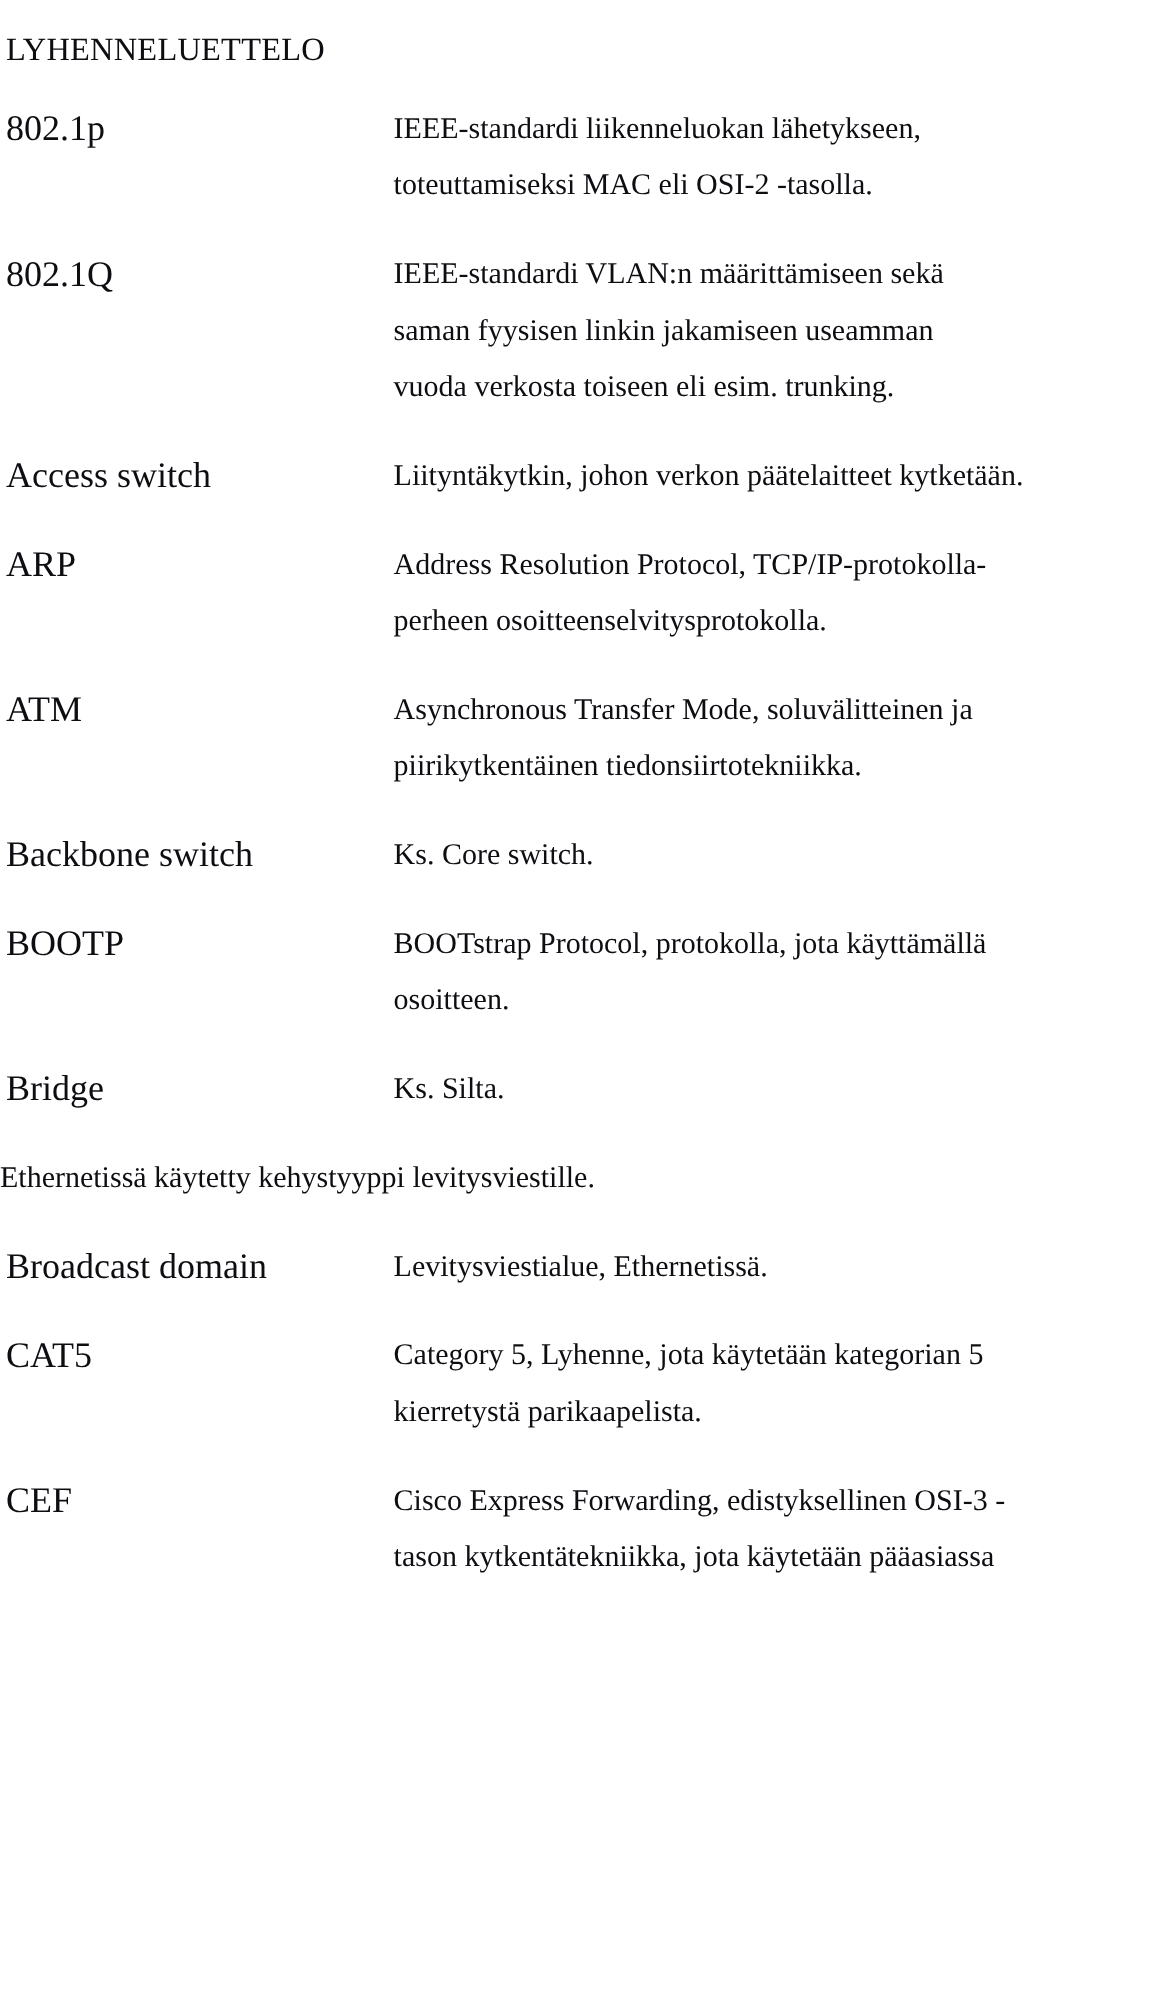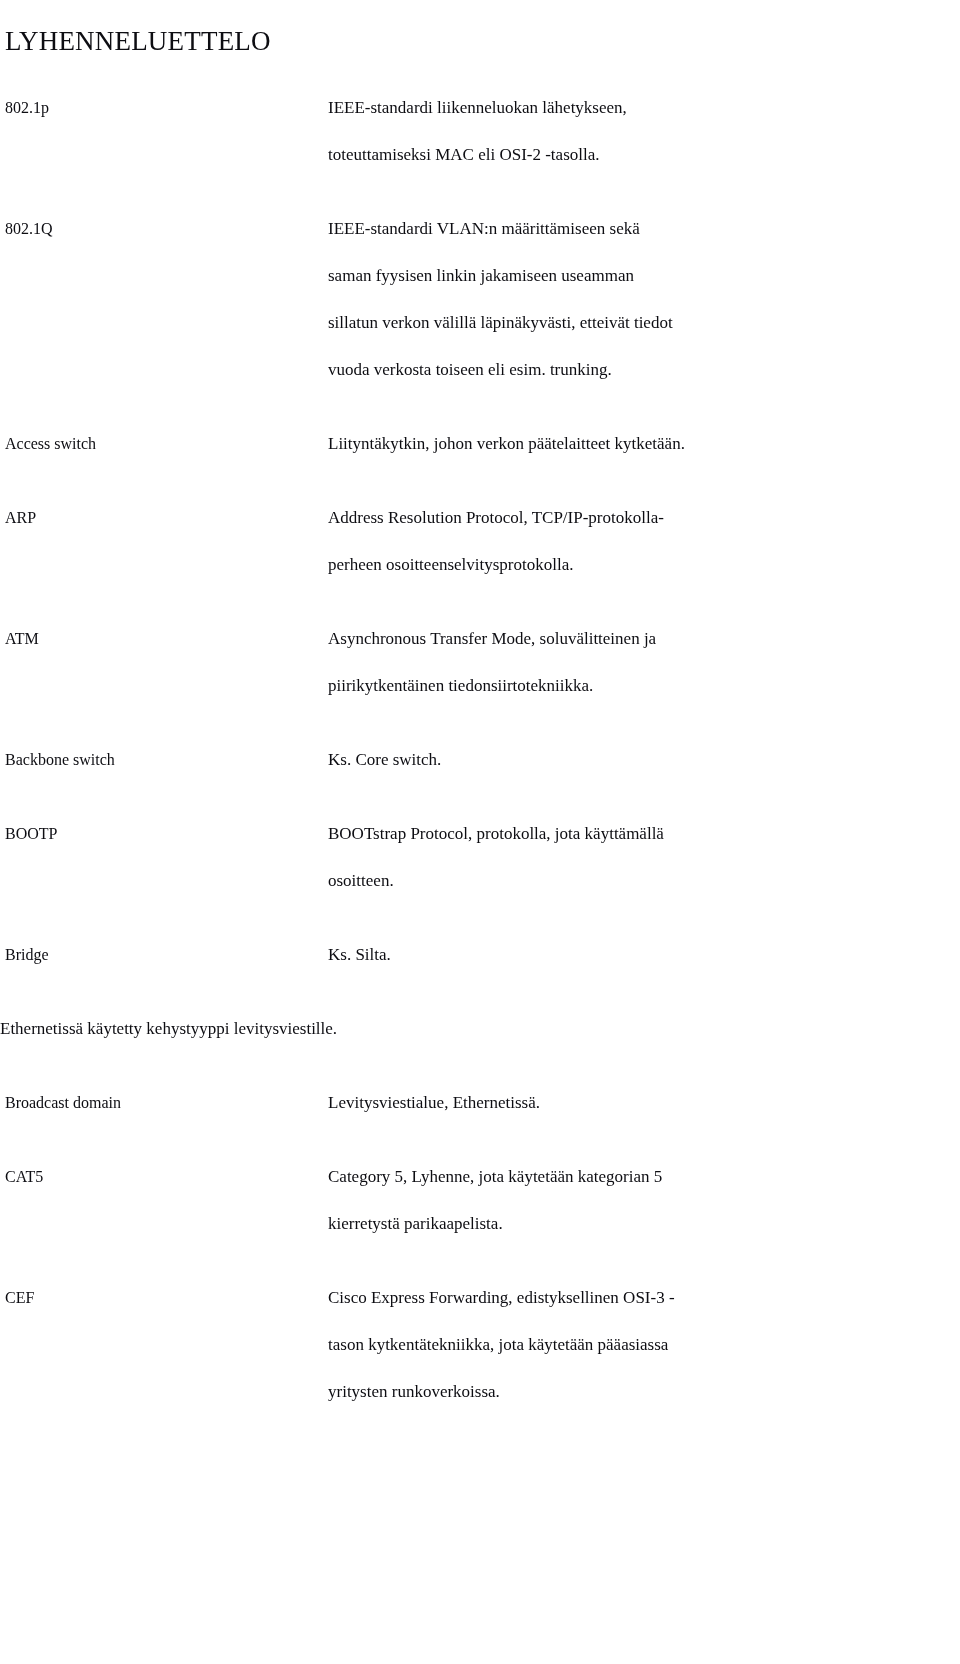--- a/index.html
+++ b/index.html
@@ -40,29 +40,29 @@
   .entry {
     display: flex;
     align-items: flex-start;
     margin-bottom: 27px;
   }
   .entry-term {
     flex: 0 0 328px;
     width: 328px;
     padding-left: 5px;
     box-sizing: border-box;
-    font-size: 16px;
+    font-size: 30px;
     line-height: 47px;
     white-space: nowrap;
   }
   .entry-def {
     flex: 0 0 567px;
     width: 567px;
     box-sizing: border-box;
-    font-size: 17px;
+    font-size: 25px;
     line-height: 47px;
     padding-right: 8px;
   }
   .entry-def .line {
     display: block;
     white-space: nowrap;
   }
 </style>
 </head>
 <body>
@@ -77,21 +77,20 @@
         <div class="entry-def">
           <span class="line">IEEE-standardi liikenneluokan lähetykseen,</span>
           <span class="line">toteuttamiseksi MAC eli OSI-2 -tasolla.</span>
         </div>
       </div>
       <div class="entry">
         <div class="entry-term">802.1Q</div>
         <div class="entry-def">
           <span class="line">IEEE-standardi VLAN:n määrittämiseen sekä</span>
           <span class="line">saman fyysisen linkin jakamiseen useamman</span>
-          <span class="line">sillatun verkon välillä läpinäkyvästi, etteivät tiedot</span>
           <span class="line">vuoda verkosta toiseen eli esim. trunking.</span>
         </div>
       </div>
       <div class="entry">
         <div class="entry-term">Access switch</div>
         <div class="entry-def">
           <span class="line">Liityntäkytkin, johon verkon päätelaitteet kytketään.</span>
         </div>
       </div>
       <div class="entry">
@@ -143,18 +142,17 @@
         <div class="entry-def">
           <span class="line">Category 5, Lyhenne, jota käytetään kategorian 5</span>
           <span class="line">kierretystä parikaapelista.</span>
         </div>
       </div>
       <div class="entry">
         <div class="entry-term">CEF</div>
         <div class="entry-def">
           <span class="line">Cisco Express Forwarding, edistyksellinen OSI-3 -</span>
           <span class="line">tason kytkentätekniikka, jota käytetään pääasiassa</span>
-          <span class="line">yritysten runkoverkoissa.</span>
         </div>
       </div>
     </div>
 
 </div>
 
 </body></html>

